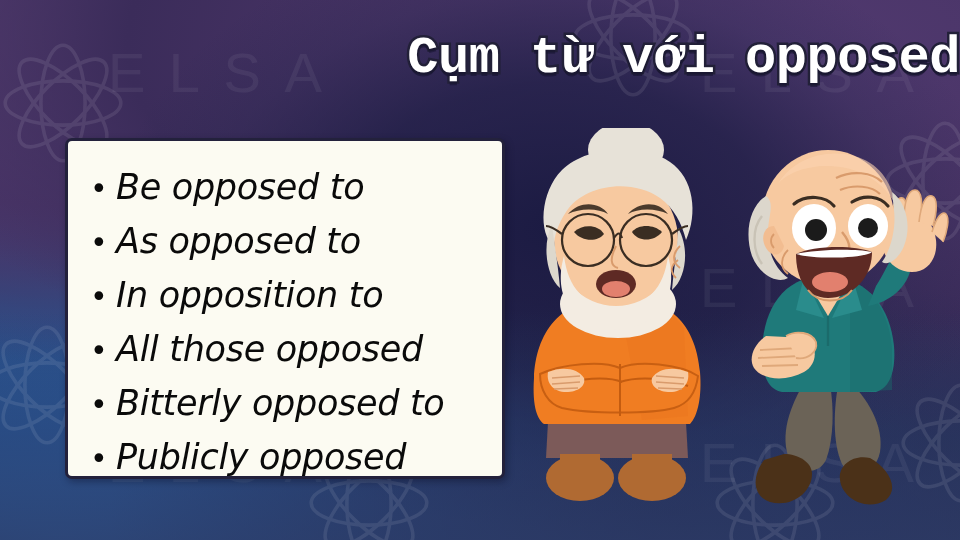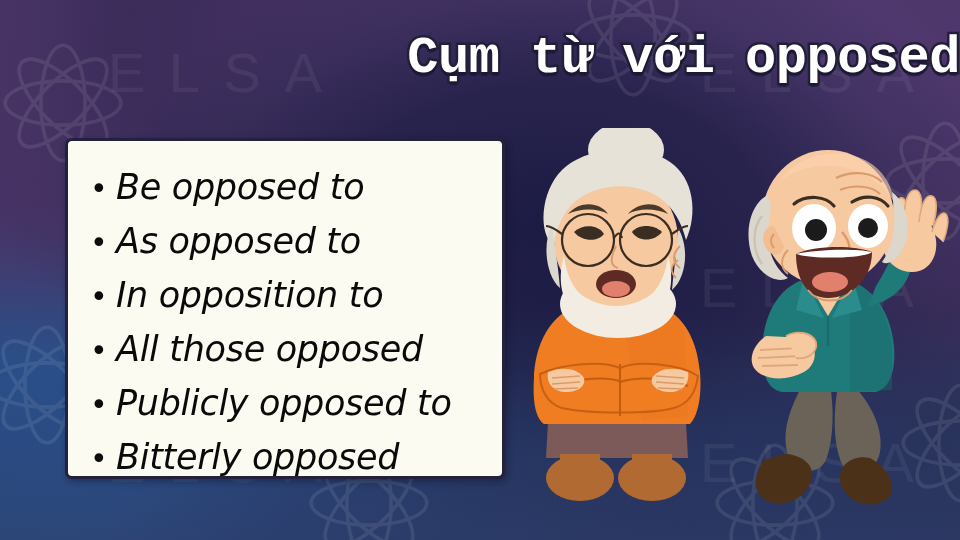--- a/index.html
+++ b/index.html
@@ -354,22 +354,22 @@
       <li class="bullet-item">
         <span class="bullet-dot">•</span>
         <span class="bullet-text">In opposition to</span>
       </li>
       <li class="bullet-item">
         <span class="bullet-dot">•</span>
         <span class="bullet-text">All those opposed</span>
       </li>
       <li class="bullet-item">
         <span class="bullet-dot">•</span>
-        <span class="bullet-text">Publicly opposed to</span>
-      </li>
-      <li class="bullet-item">
-        <span class="bullet-dot">•</span>
-        <span class="bullet-text">Bitterly opposed</span>
+        <span class="bullet-text">Bitterly opposed to</span>
+      </li>
+      <li class="bullet-item">
+        <span class="bullet-dot">•</span>
+        <span class="bullet-text">Publicly opposed</span>
       </li>
     </ul>
   </div>
 
 </div>
 
 </body></html>

